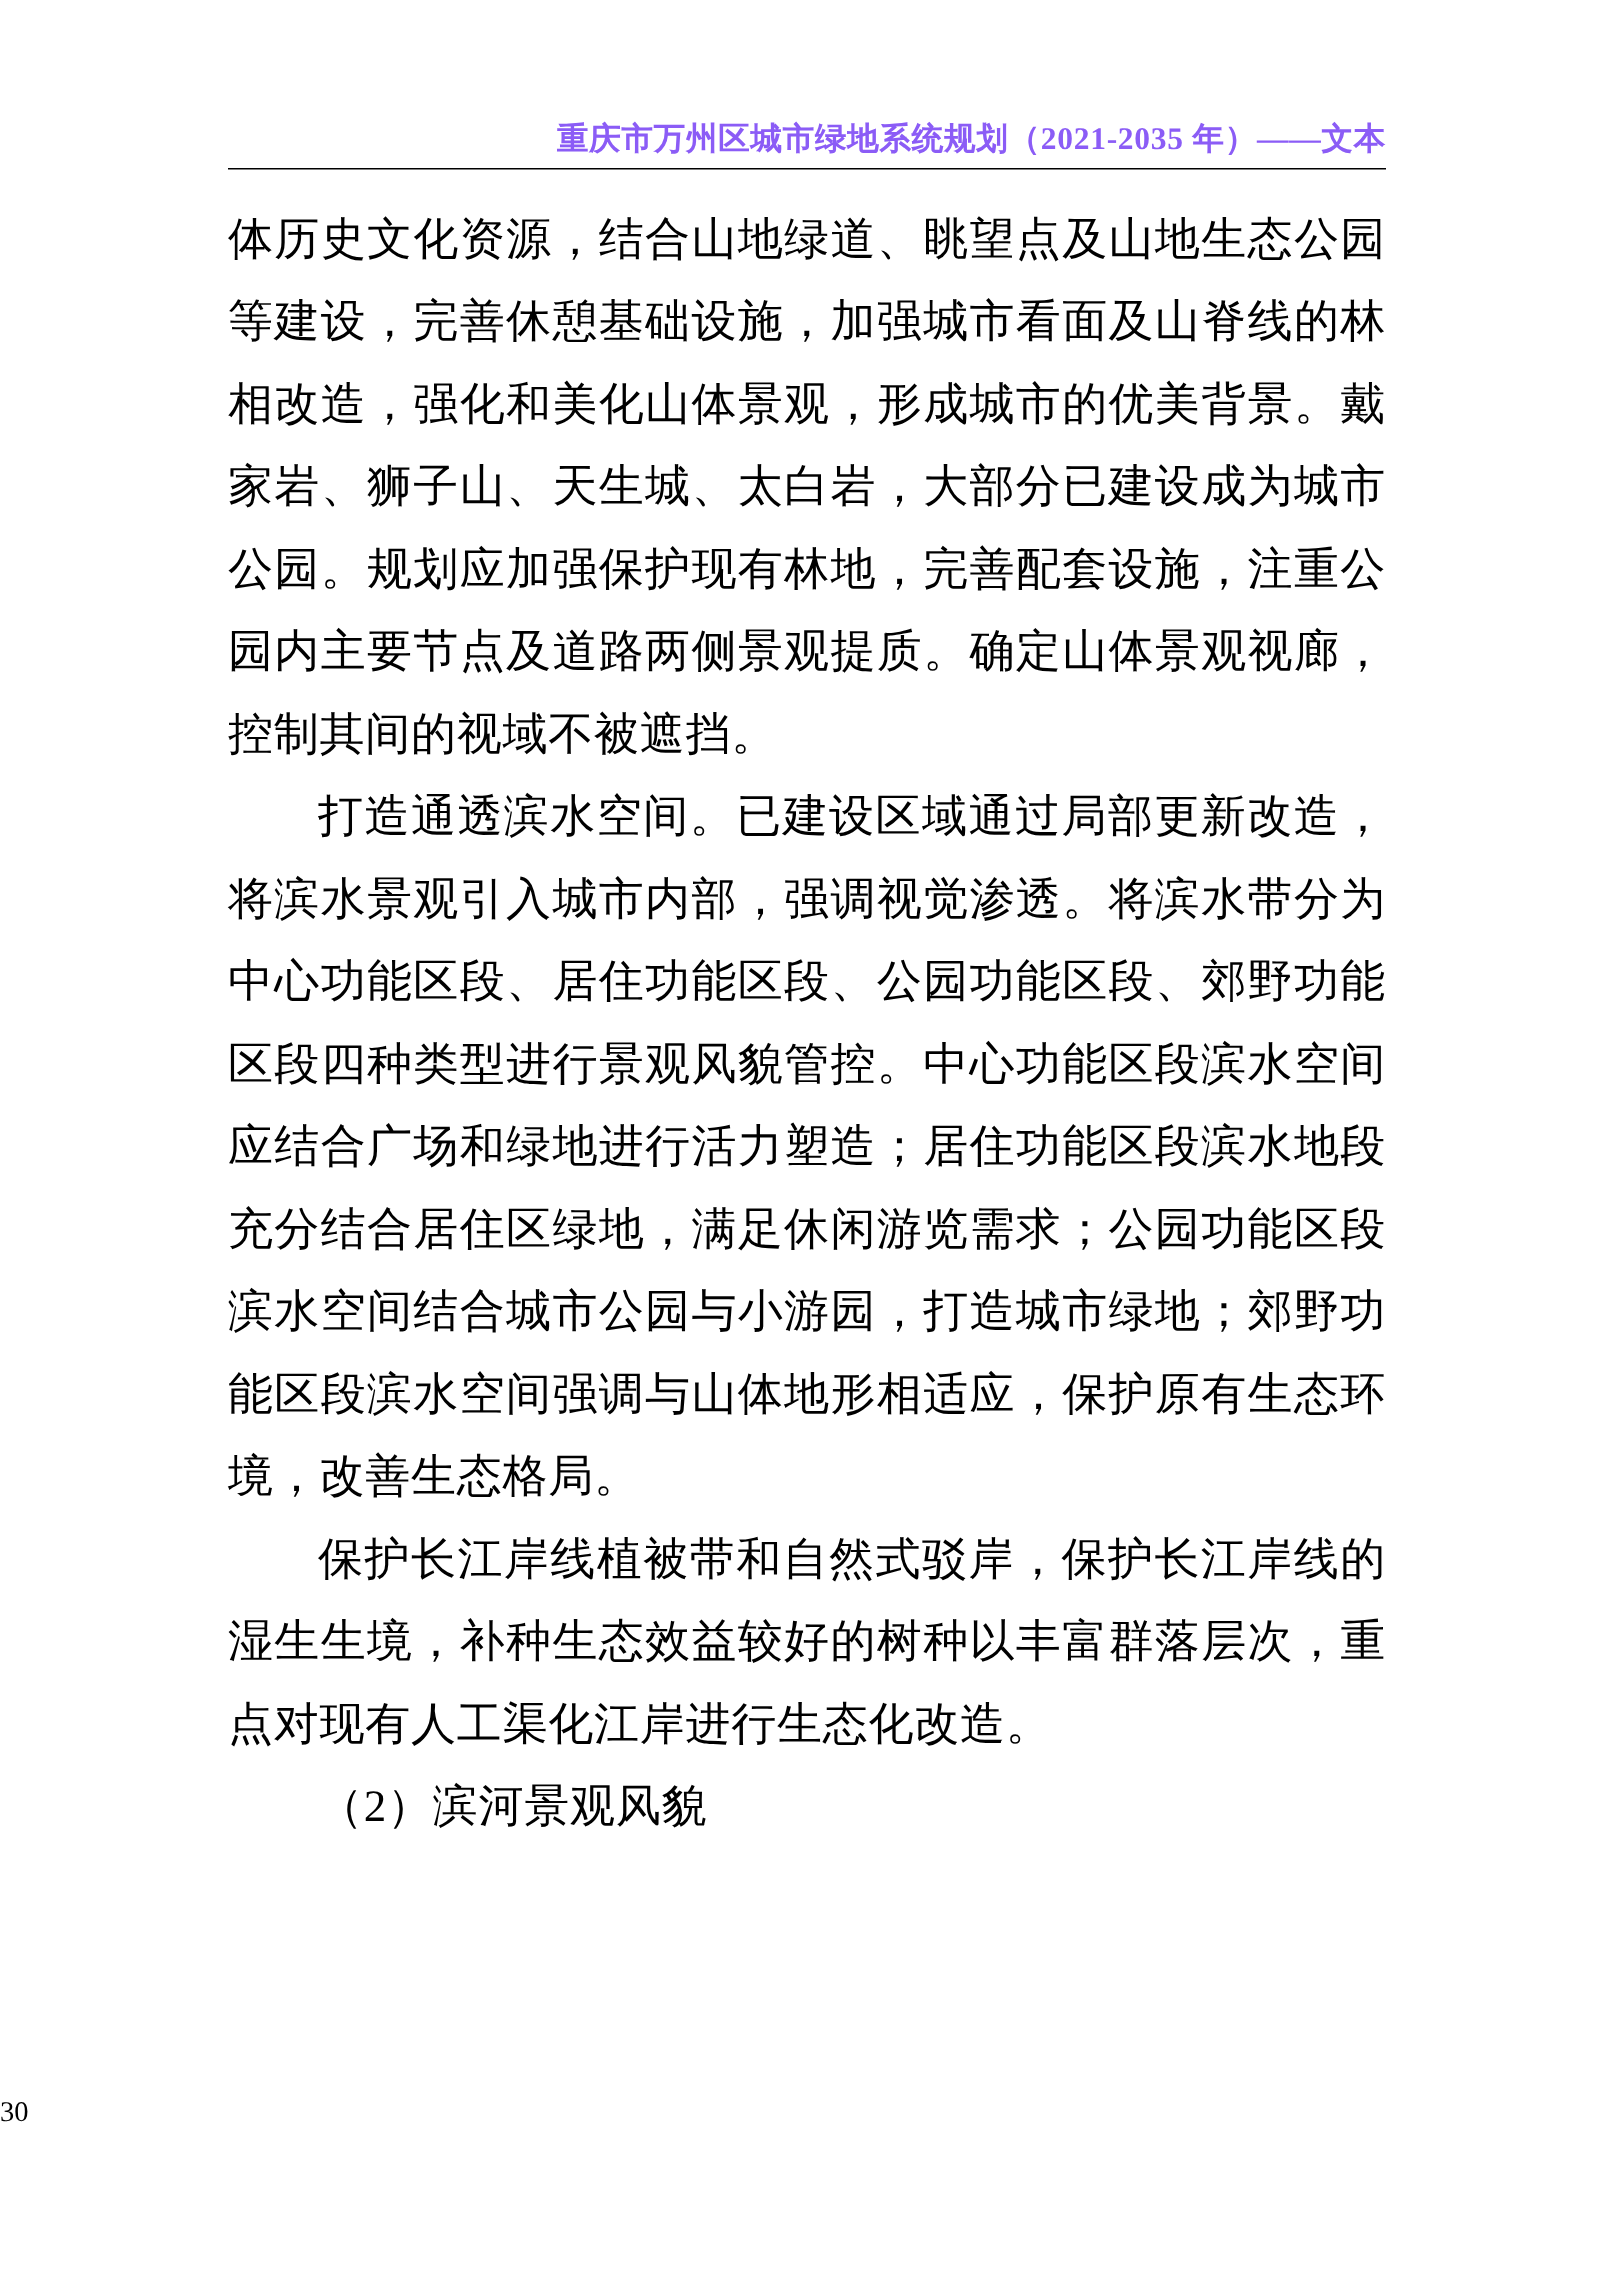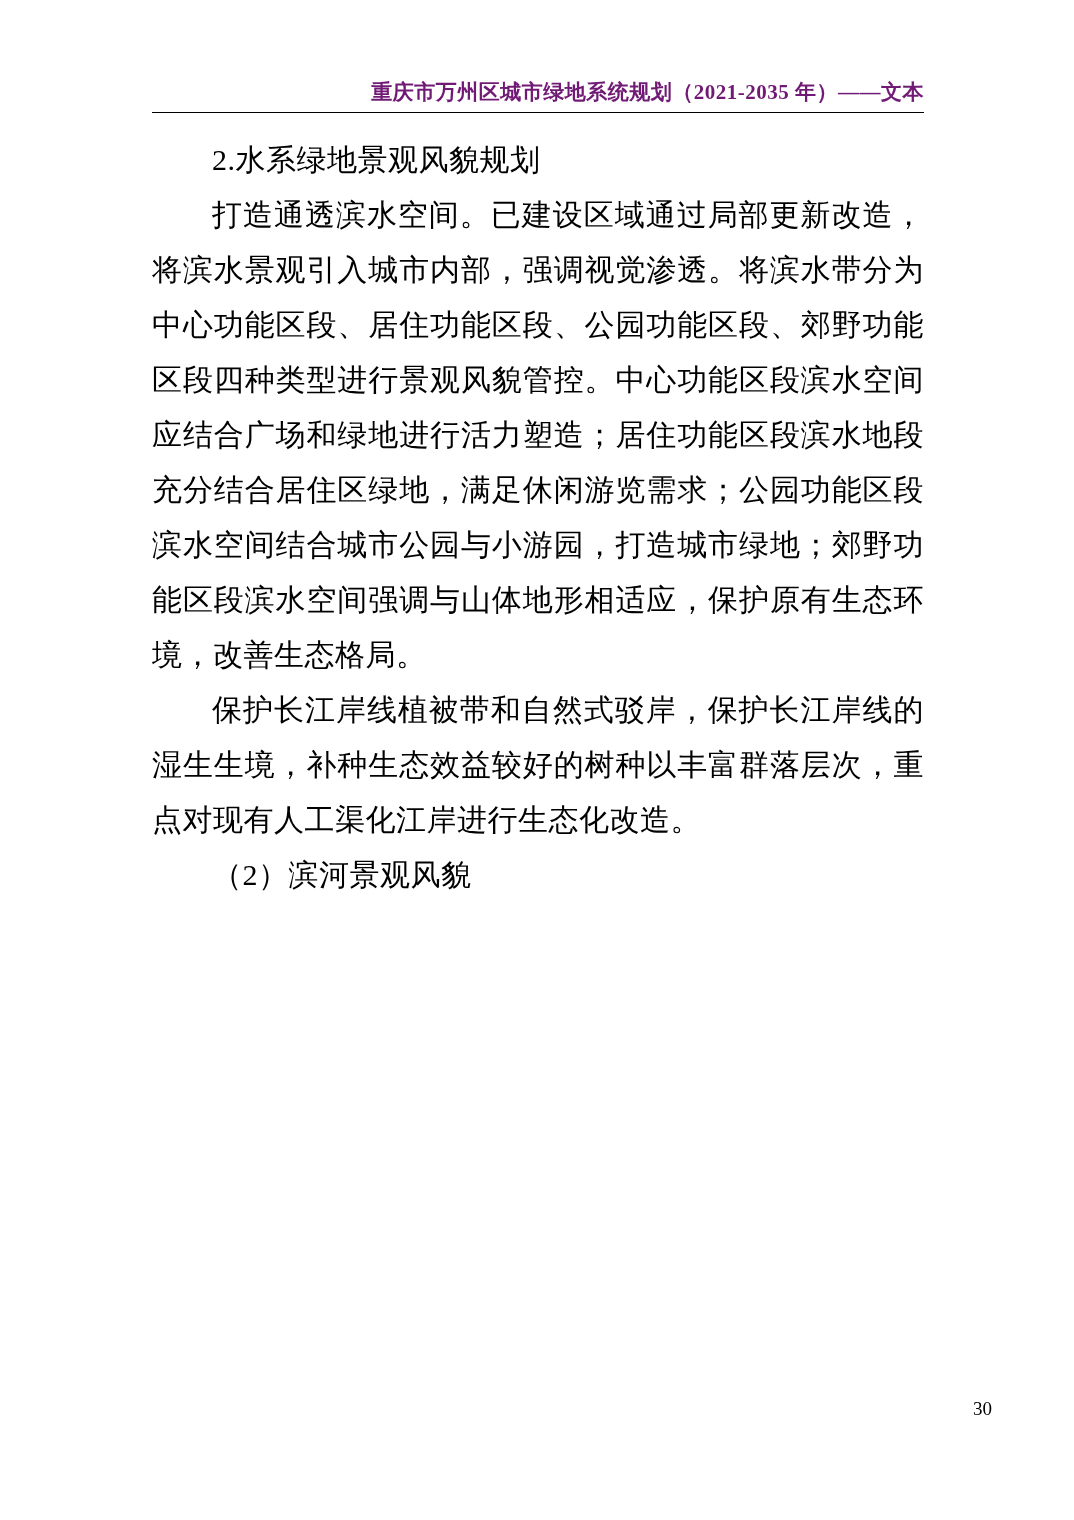--- a/index.html
+++ b/index.html
@@ -25,21 +25,21 @@
   .header {
     position: absolute;
     top: 78px;
     left: 152px;
     width: 772px;
     text-align: right;
     font-size: 21px;
     font-family: "Liberation Serif", "DejaVu Serif", serif;
     font-weight: bold;
     letter-spacing: 0.5px;
-    color: #701a75;
+    color: #8b5cf6;
     white-space: nowrap;
   }
   .header-rule {
     position: absolute;
     top: 112px;
     left: 152px;
     width: 772px;
     height: 0;
     border-top: 1.5px solid #000;
   }
@@ -59,35 +59,35 @@
     font-family: "Liberation Serif", "DejaVu Serif", serif;
   }
   .indent {
     text-indent: 60px;
   }
   .footer {
     position: absolute;
     top: 1398px;
     left: 0;
     width: 992px;
-    text-align: right;
+    text-align: left;
     font-size: 19px;
     font-family: "Liberation Serif", "DejaVu Serif", serif;
   }
 </style>
 </head>
 <body>
 
 <div class="page">
 
   <div class="header">重庆市万州区城市绿地系统规划（2021-2035 年）——文本</div>
   <div class="header-rule"></div>
 
   <div class="content">
-    <p class="para indent">2.水系绿地景观风貌规划</p>
+    <p class="para">体历史文化资源，结合山地绿道、眺望点及山地生态公园等建设，完善休憩基础设施，加强城市看面及山脊线的林相改造，强化和美化山体景观，形成城市的优美背景。戴家岩、狮子山、天生城、太白岩，大部分已建设成为城市公园。规划应加强保护现有林地，完善配套设施，注重公园内主要节点及道路两侧景观提质。确定山体景观视廊，控制其间的视域不被遮挡。</p>
     <p class="para indent">打造通透滨水空间。已建设区域通过局部更新改造，将滨水景观引入城市内部，强调视觉渗透。将滨水带分为中心功能区段、居住功能区段、公园功能区段、郊野功能区段四种类型进行景观风貌管控。中心功能区段滨水空间应结合广场和绿地进行活力塑造；居住功能区段滨水地段充分结合居住区绿地，满足休闲游览需求；公园功能区段滨水空间结合城市公园与小游园，打造城市绿地；郊野功能区段滨水空间强调与山体地形相适应，保护原有生态环境，改善生态格局。</p>
     <p class="para indent">保护长江岸线植被带和自然式驳岸，保护长江岸线的湿生生境，补种生态效益较好的树种以丰富群落层次，重点对现有人工渠化江岸进行生态化改造。</p>
     <p class="para indent">（2）滨河景观风貌</p>
   </div>
 
   <div class="footer">30</div>
 
 </div>
 
 </body></html>

